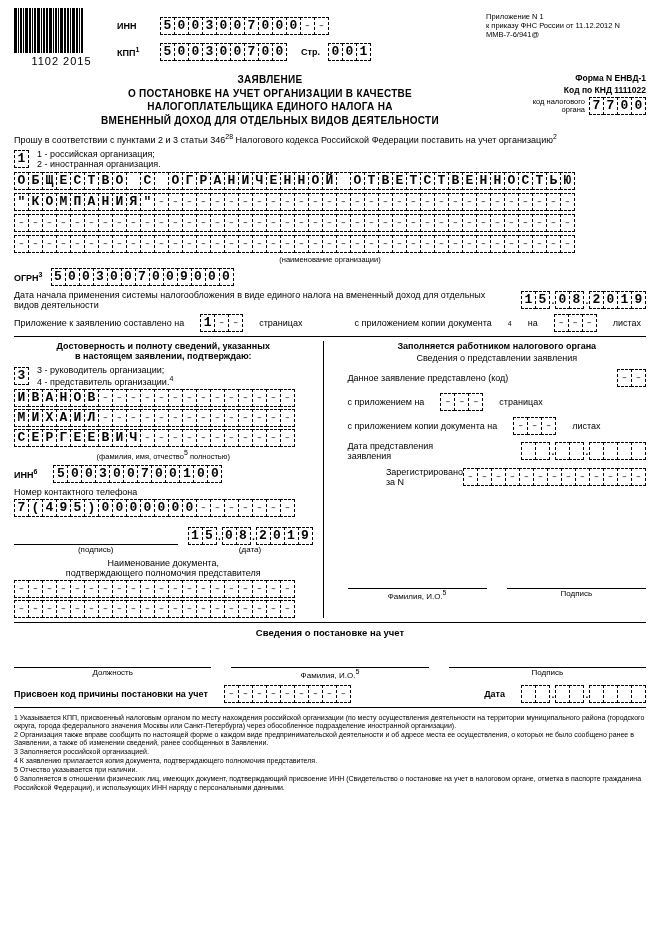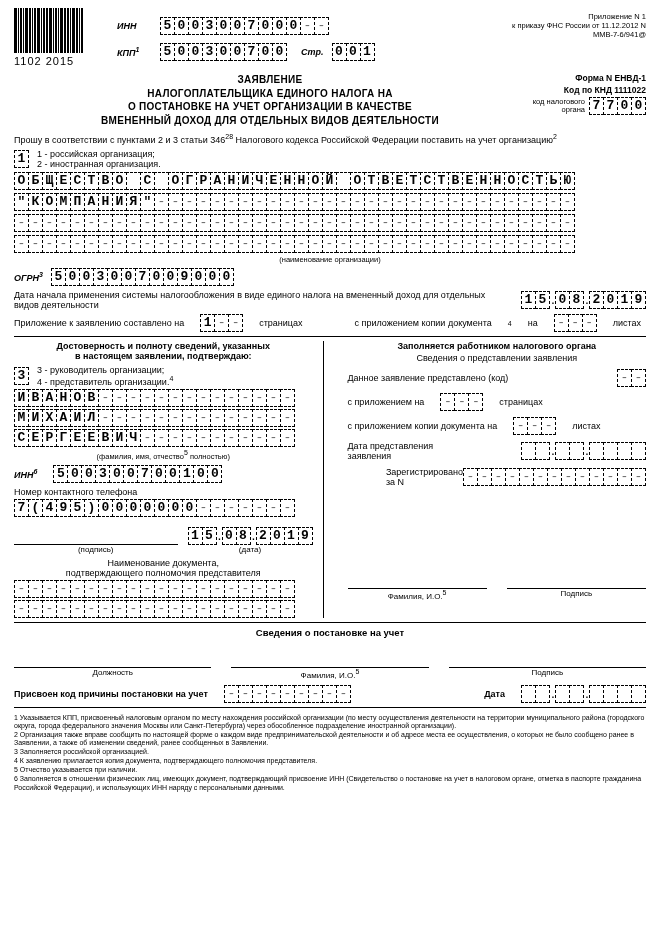--- a/index.html
+++ b/index.html
@@ -8,42 +8,42 @@
     font-family: Arial, sans-serif;
     font-size: 9px;
     width: 660px;
     background: #fff;
     color: #000;
   }
   .page { padding: 8px 14px; width: 660px; }
   .row { display: flex; align-items: center; }
   .bold { font-weight: bold; }
   .center { text-align: center; }
-  .right { text-align: right; }
+  .right { }
   .header-top { display: flex; }
   .barcode-area { width: 95px; }
   .barcode { display: flex; gap: 1px; align-items: flex-end; height: 45px; margin-bottom: 2px; }
   .bar { background: #000; width: 2px; height: 45px; }
   .bar.thin { width: 1px; }
   .bar.thick { width: 3px; }
-  .barcode-num { font-size: 11px; letter-spacing: 1px; }
+  .barcode-num { font-size: 11px; text-align: center; letter-spacing: 1px; }
   .id-rows { flex: 1; padding-left: 8px; padding-top: 4px; }
   .cells { display: inline-flex; vertical-align: middle; }
   .cell {
     width: 15px; height: 18px;
     border: 1px dashed #000;
     margin-left: -1px;
     text-align: center;
     line-height: 16px;
     font-family: "Courier New", monospace;
     font-size: 13px;
     font-weight: bold;
   }
   .cell:first-child { margin-left: 0; }
-  .label { display: inline-block; font-size: 9px; font-style: italic; }
+  .label { display: inline-block; font-size: 9px; }
   .sup { font-size: 7px; vertical-align: super; }
   .tiny { font-size: 7.5px; }
   .title-block { margin-top: 6px; }
   .title-row { display: flex; }
   .title-center { flex: 1; text-align: center; font-weight: bold; font-size: 10px; letter-spacing: 0.3px; line-height: 1.35; }
   .title-right { width: 120px; text-align: right; font-size: 8.5px; }
   .full-row-cells { margin-top: 3px; }
   .hr { border-top: 1px solid #000; margin: 4px 0; }
   .two-col { display: flex; gap: 10px; margin-top: 4px; }
   .col { flex: 1; }
@@ -145,22 +145,22 @@
             <div class="cell">1</div>
           </span>
       </div>
     </div>
   </div>
 
   <div class="title-block">
     <div class="title-row">
       <div class="title-center">
         <div>ЗАЯВЛЕНИЕ</div>
+        <div>О ПОСТАНОВКЕ НА УЧЕТ ОРГАНИЗАЦИИ В КАЧЕСТВЕ</div>
         <div>НАЛОГОПЛАТЕЛЬЩИКА ЕДИНОГО НАЛОГА НА</div>
-        <div>О ПОСТАНОВКЕ НА УЧЕТ ОРГАНИЗАЦИИ В КАЧЕСТВЕ</div>
         <div>ВМЕНЕННЫЙ ДОХОД ДЛЯ ОТДЕЛЬНЫХ ВИДОВ ДЕЯТЕЛЬНОСТИ</div>
       </div>
       <div class="title-right">
         <div class="bold">Форма N ЕНВД-1</div>
         <div class="bold mt2">Код по КНД 1111022</div>
         <div class="row mt2" style="align-items:center; justify-content:flex-end; gap:4px;">
           <span class="tiny" style="width:55px; text-align:right; line-height:1.1">код налогового органа</span>
           <span class="cells" id="taxcode-cells">
               <div class="cell">7</div>
               <div class="cell">7</div>

